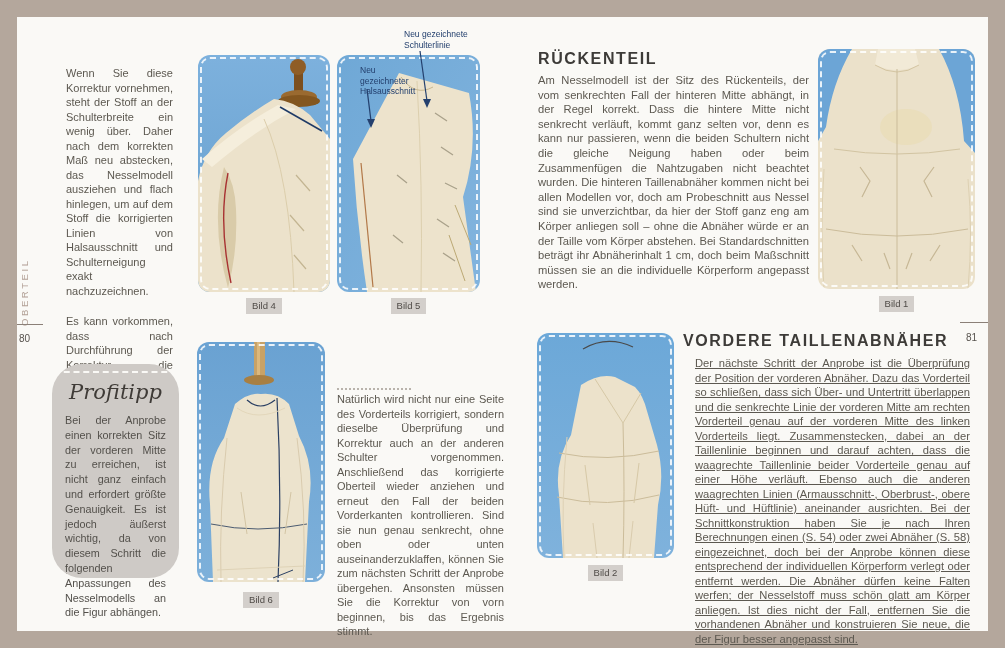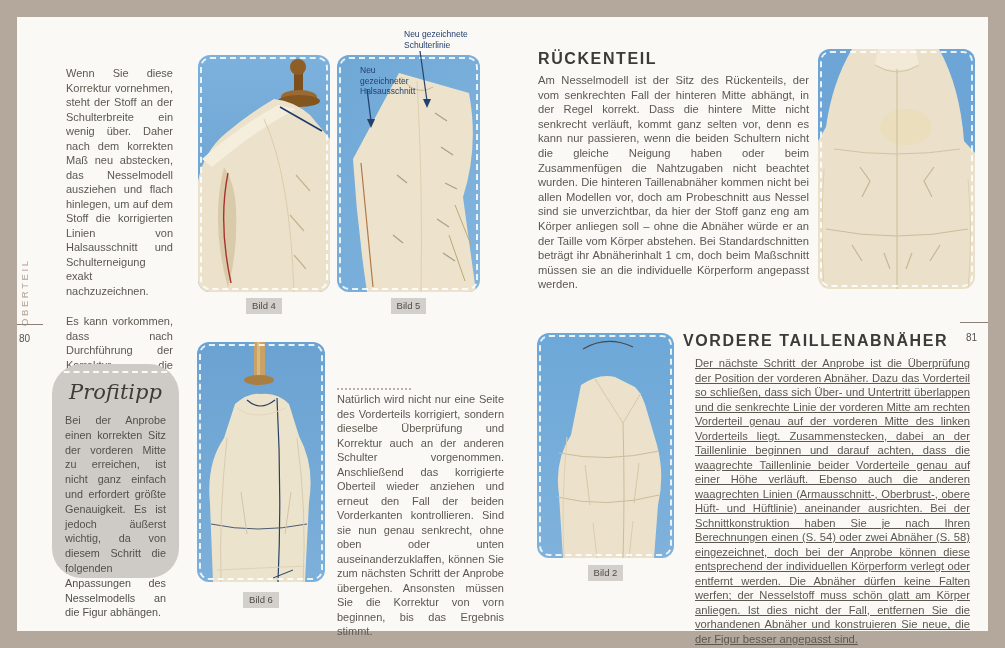--- a/index.html
+++ b/index.html
@@ -170,20 +170,23 @@
       <path d="M16 100 Q79 110 142 100" stroke="#d2c4a2" fill="none"></path>
       <path d="M8 180 Q79 194 150 180" stroke="#cbbc9a" fill="none"></path>
       <path d="M42 118 L52 132 L44 148" stroke="#c6b795" stroke-width="1.2" fill="none"></path>
       <path d="M116 118 L106 132 L114 148" stroke="#c6b795" stroke-width="1.2" fill="none"></path>
       <path d="M34 196 L44 212 M122 196 L112 212 M66 204 L72 220 M94 204 L88 220" stroke="#c6b795" stroke-width="1.2"></path>
       <path d="M6 120 Q2 180 6 240" stroke="#ddd0b2" fill="none"></path>
       <path d="M150 130 Q155 185 150 240" stroke="#ddd0b2" fill="none"></path>
     </svg>
     <div class="photo-border"></div>
   </figure>
+  <div class="abs caption-row" style="left:818px; top:293px; width:157px;">
+    <span class="caption">Bild 1</span>
+  </div>
 
   <div class="abs edge-rule" style="left:960px; top:322px; width:28px;"></div>
   <div class="abs pagenum" style="left:966px; top:332px;">81</div>
 
   <figure class="abs photo-fig" style="left:537px; top:333px; width:137px; height:225px;">
     <svg width="137" height="225" viewBox="0 0 137 225">
       <defs>
         <linearGradient id="g2" x1="0" y1="0" x2="0" y2="1">
           <stop offset="0" stop-color="#6ca8d8"></stop>
             <stop offset="1" stop-color="#7fb2dc"></stop>

